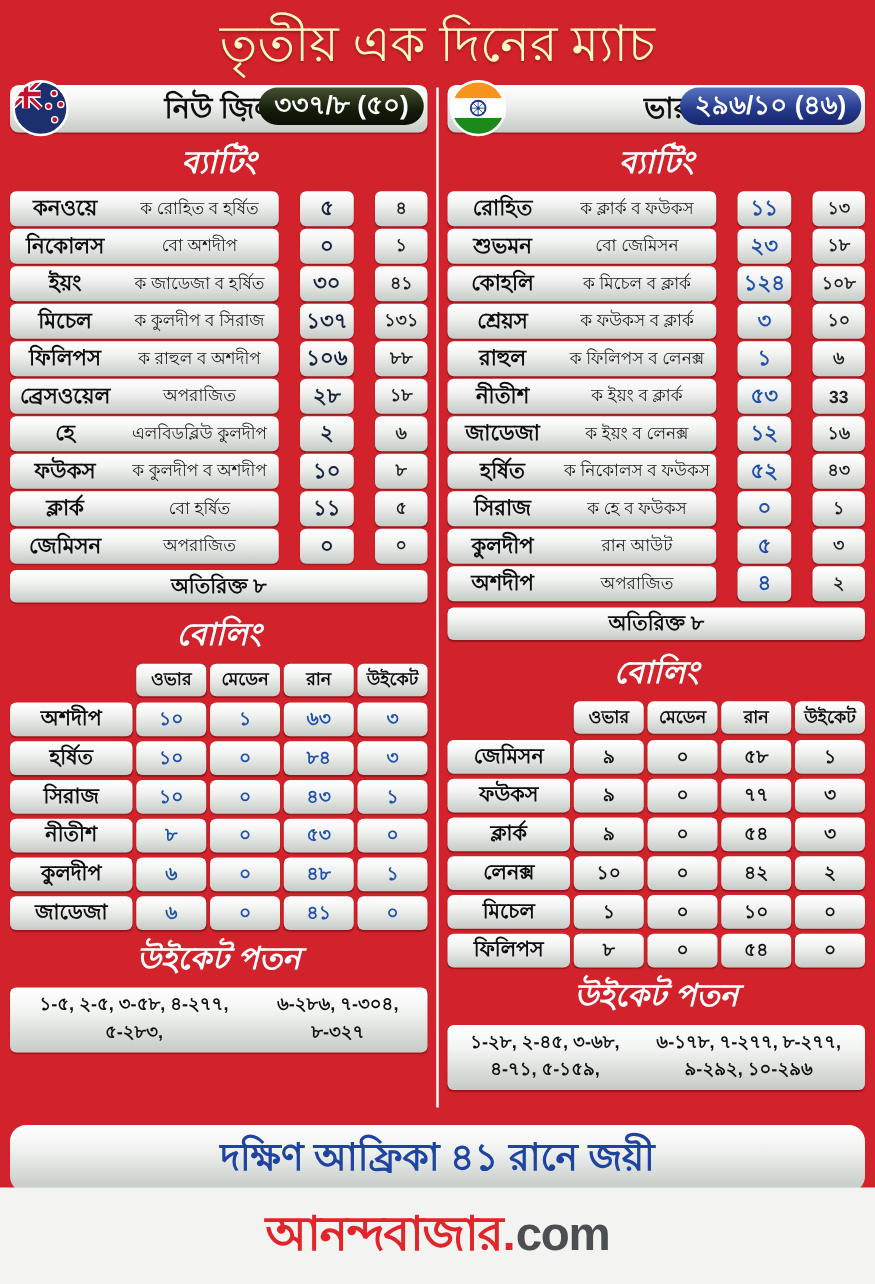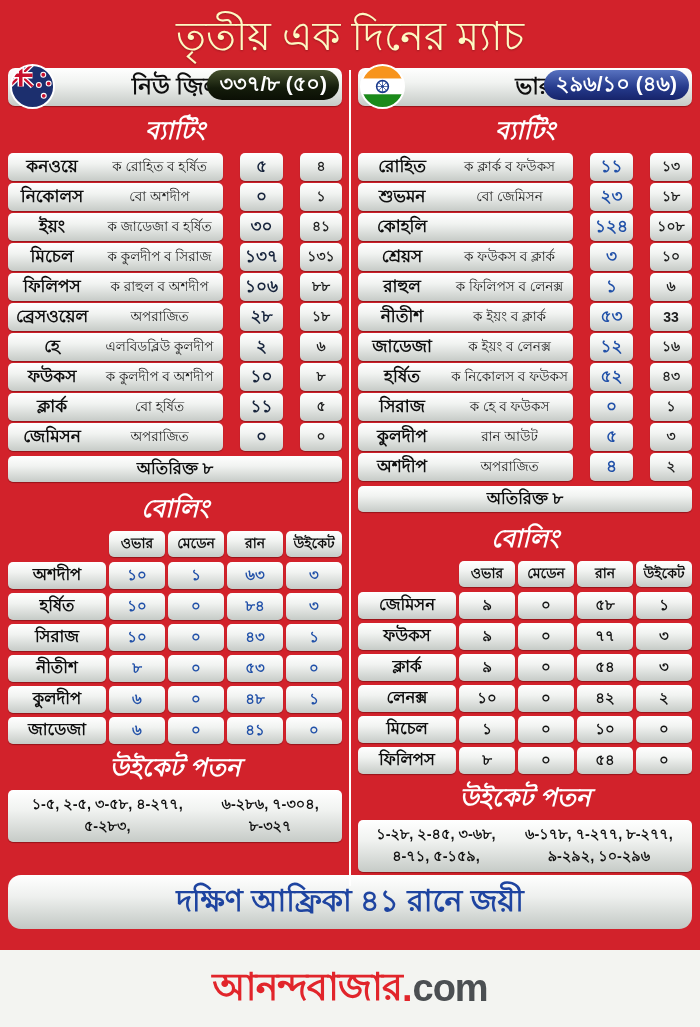--- a/index.html
+++ b/index.html
@@ -48,21 +48,21 @@
   .bowlcol{font-size:14px;font-weight:bold;color:#0e0e0e;display:flex;align-items:center;justify-content:center;white-space:nowrap;}
   .bowlname{font-weight:bold;font-size:16.5px;color:#0e0e0e;display:flex;align-items:center;justify-content:center;white-space:nowrap;}
   .bowlnum{display:flex;align-items:center;justify-content:center;font-weight:bold;font-size:15px;}
   .bowlnum-l{color:#2050a8;}
   .bowlnum-r{color:#141414;}
   
   .fow{min-height:44px;padding:4px 4px;display:flex;flex-direction:row;justify-content:center;text-align:center;
        font-size:14.5px;font-weight:bold;color:#101010;line-height:1.5;}
   
   .result{
-    margin:3px 8px 0;height:54px;border-radius:13px;
+    margin:28px 8px 0;height:54px;border-radius:13px;
     background:linear-gradient(180deg,#ffffff 0%,#eef0ee 40%,#c2c8c4 100%);
     display:flex;align-items:center;justify-content:center;
     color:#1e44a0;font-weight:bold;font-size:30px;
   }
   
   .footer{position:absolute;left:0;right:0;bottom:0;height:77px;background:#f3f4f1;
           display:flex;align-items:center;justify-content:center;}
   .brand{color:#e1252b;font-size:38px;font-weight:bold;letter-spacing:-1px;}
   .brand-dot{color:#e1252b;font-size:38px;font-weight:bold;}
   .brand-suffix{color:#4b4f52;font-size:38px;font-weight:bold;letter-spacing:-1px;}
@@ -308,20 +308,21 @@
         <div class="pill batmain">
             <span class="batname">শুভমন</span>
             <span class="batdis">বো জেমিসন</span>
           </div>
         <div class="pill num runs-r">২৩</div>
         <div class="pill num balls">১৮</div>
       </div>
       <div class="batrow">
         <div class="pill batmain">
             <span class="batname">কোহলি</span>
+            <span class="batdis">ক মিচেল ব ক্লার্ক</span>
           </div>
         <div class="pill num runs-r">১২৪</div>
         <div class="pill num balls">১০৮</div>
       </div>
       <div class="batrow">
         <div class="pill batmain">
             <span class="batname">শ্রেয়স</span>
             <span class="batdis">ক ফউকস ব ক্লার্ক</span>
           </div>
         <div class="pill num runs-r">৩</div>

